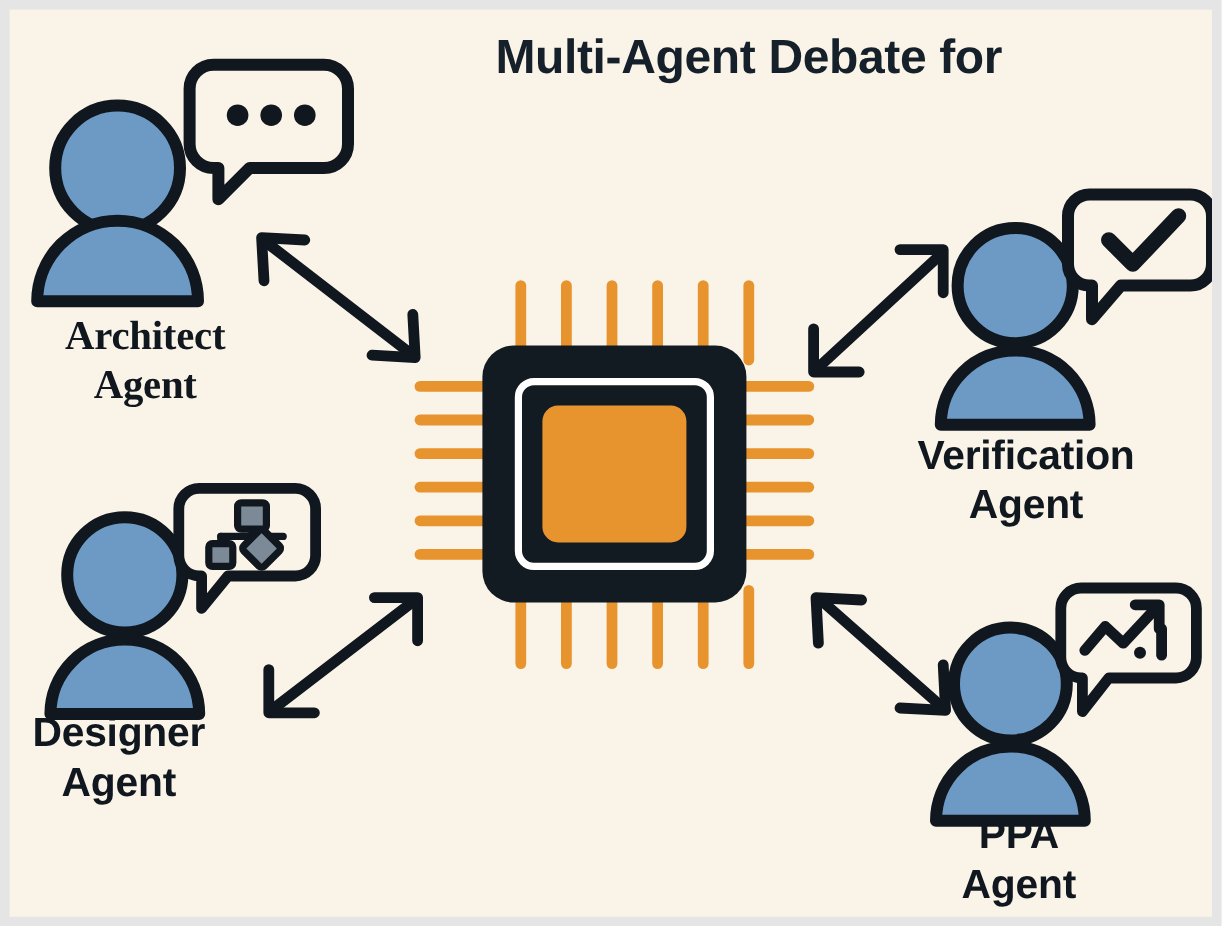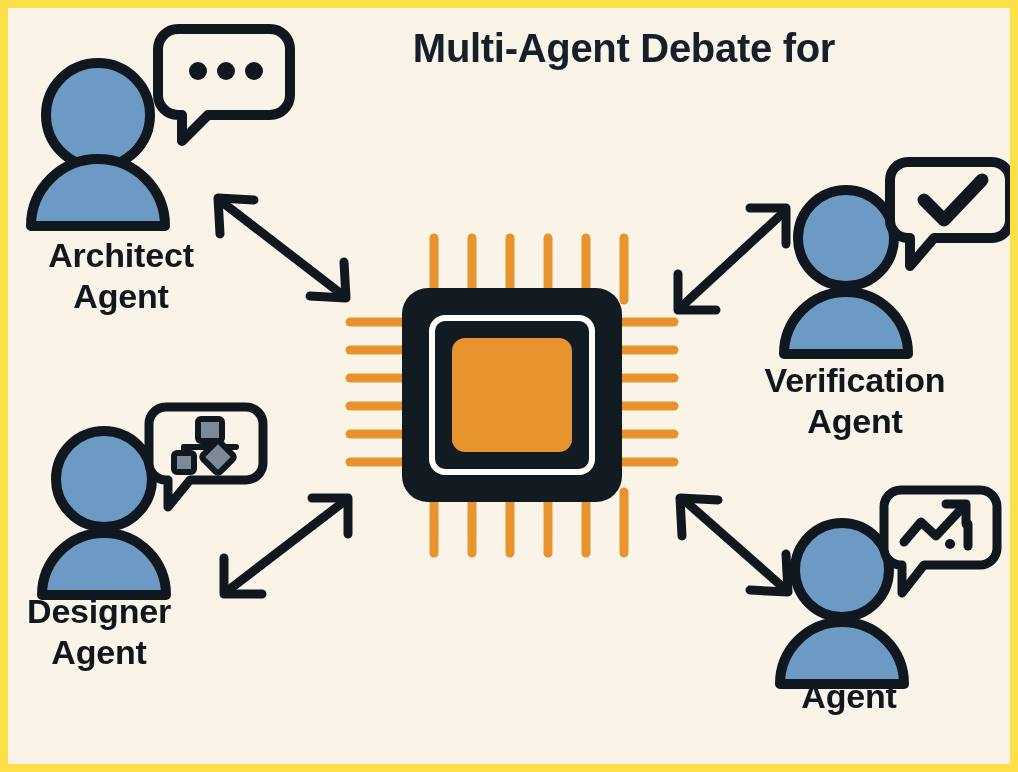--- a/index.html
+++ b/index.html
@@ -11,21 +11,21 @@
     width: 1018px;
     height: 772px;
     font-family: "Liberation Sans", sans-serif;
     overflow: hidden;
   }
 
   .canvas {
     position: relative;
     width: 1018px;
     height: 772px;
-    background: #fde047;
+    background: #e5e5e5;
     box-sizing: border-box;
   }
   .board {
     position: absolute;
     left: 8px;
     top: 8px;
     width: 1002px;
     height: 756px;
     background: #faf4e8;
     overflow: hidden;
@@ -66,21 +66,21 @@
     text-align: center;
     color: #10171f;
     font-size: 34px;
     font-weight: bold;
     line-height: 1.22;
     letter-spacing: -0.2px;
   }
   .agent-label .line { display: block; }
 
   
-  #agent-architect     { left: 6px;   top: 5px; }
+  #agent-architect     { left: 6px;   top: 30px; font-family: Liberation Serif, serif; }
   #agent-verification  { left: 732px; top: 158px; }
   #agent-designer      { left: -6px;  top: 385px; }
   #agent-ppa           { left: 724px; top: 472px; }
 
   
   .chip {
     position: absolute;
     left: 336px;
     top: 222px;
     width: 336px;
@@ -255,18 +255,19 @@
       <div class="agent-bubble" style="left:144px; top:0px;">
         <svg width="126" height="116" viewBox="0 0 126 116">
           <path d="M25 10 H104 a17 17 0 0 1 17 17 V68 a17 17 0 0 1 -17 17 H48 L26 113 V85 H25 a17 17 0 0 1 -17 -17 V27 a17 17 0 0 1 17 -17 Z" fill="#faf4e8" stroke="#10171f" stroke-width="9" stroke-linejoin="round"></path>
           <polyline points="28,62 45,42 60,56 88,26" fill="none" stroke="#10171f" stroke-width="9" stroke-linecap="round" stroke-linejoin="round"></polyline>
           <polyline points="70,24 90,24 90,44" fill="none" stroke="#10171f" stroke-width="9" stroke-linecap="round" stroke-linejoin="round"></polyline>
           <line x1="92" y1="44" x2="92" y2="66" stroke="#10171f" stroke-width="9" stroke-linecap="round"></line>
           <circle cx="74" cy="64" r="5" fill="#10171f"></circle>
         </svg>
       </div>
       <div class="agent-label" style="left:-18px; top:196px;">
+        <span class="line">PPA</span>
         <span class="line">Agent</span>
       </div>
     </div>
 
   </div>
 </div>
 
 </body></html>

